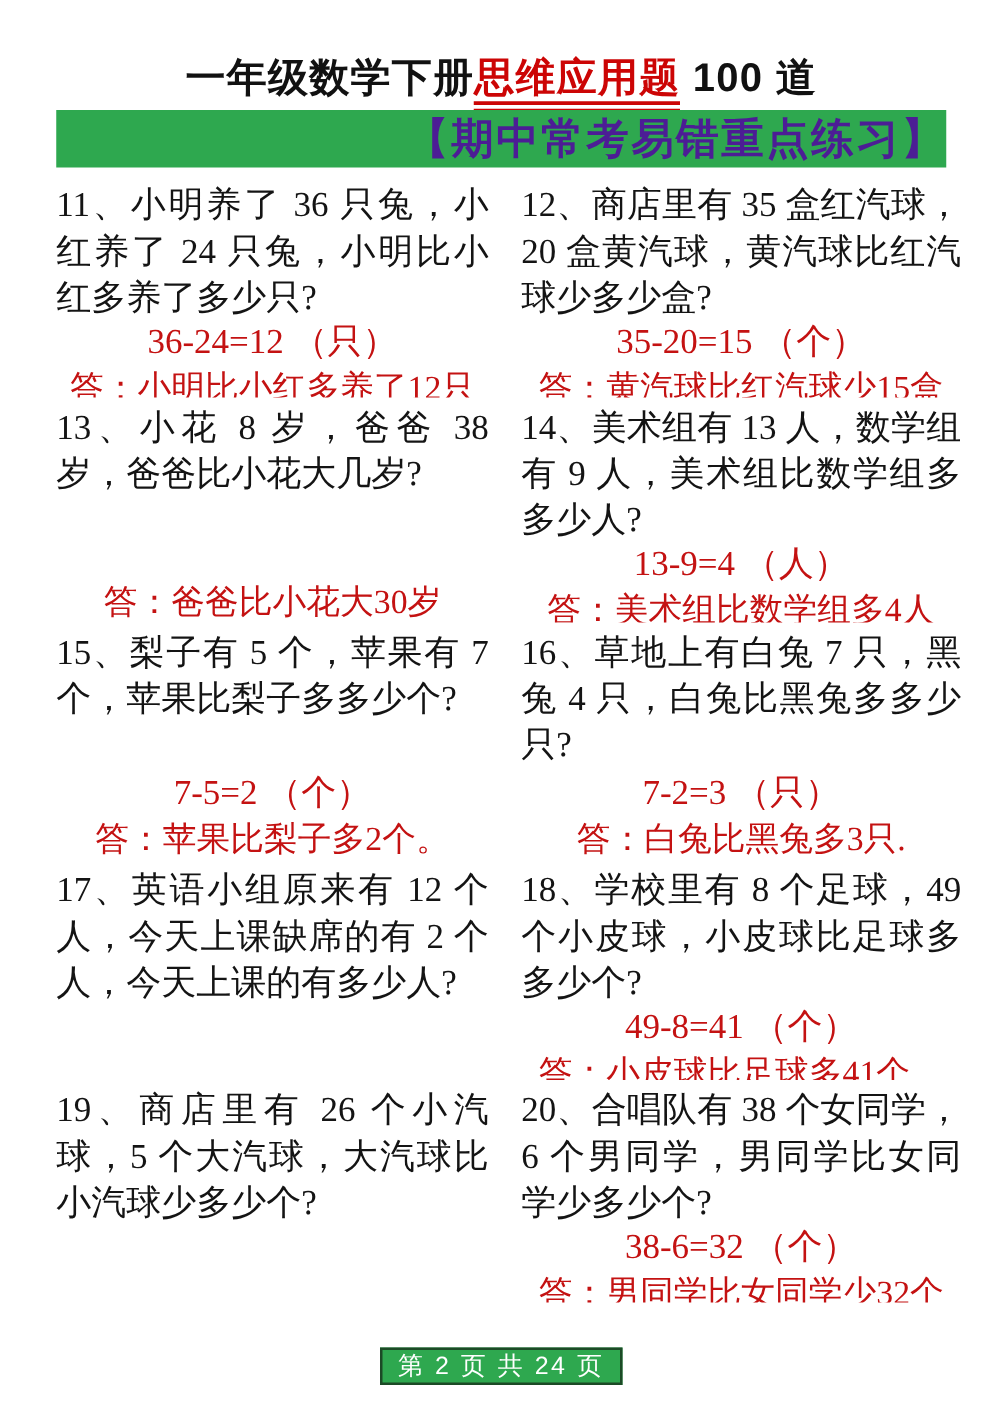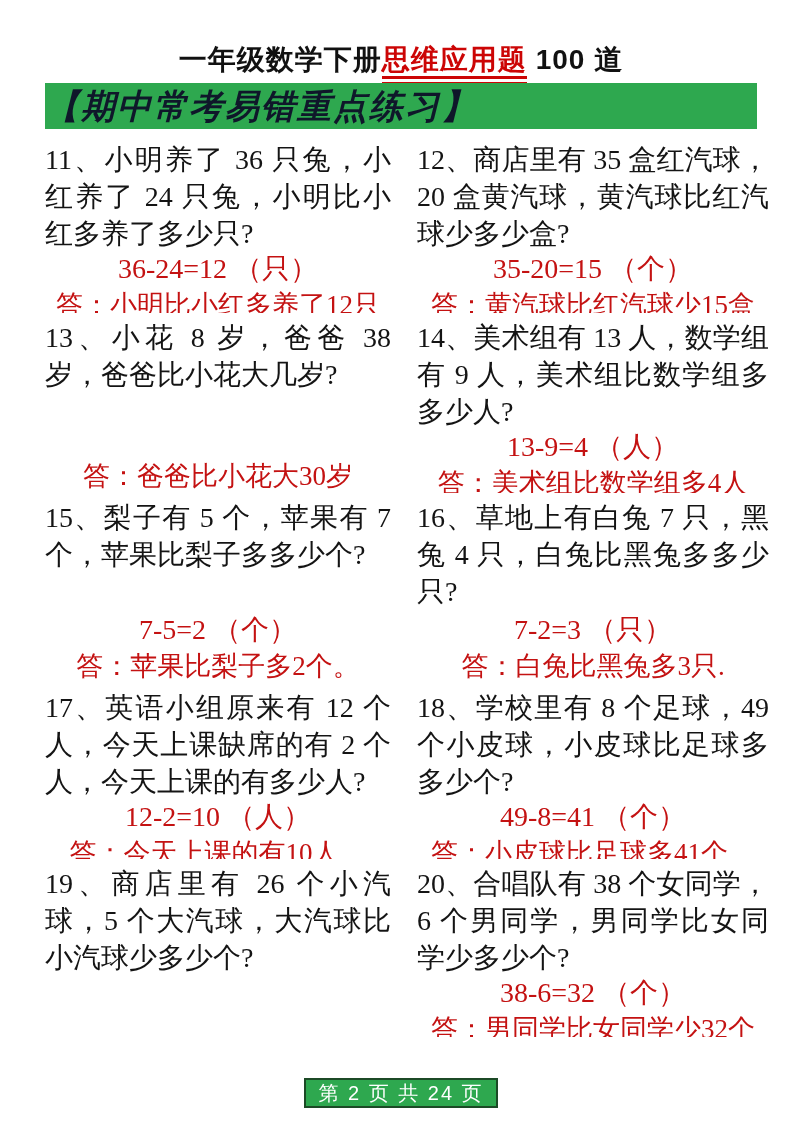--- a/index.html
+++ b/index.html
@@ -15,45 +15,44 @@
     width: 793px;
     height: 1122px;
     padding: 44px 36px 0 45px;
     display: flex;
     flex-direction: column;
   }
   
   .title {
     font-family: "Liberation Sans", "DejaVu Sans", sans-serif;
     font-weight: 700;
-    font-size: 28px;
+    font-size: 32px;
     line-height: 1.15;
     text-align: center;
     white-space: nowrap;
     color: #111111;
     letter-spacing: 1px;
   }
   .title .hl {
     color: #cc0505;
     border-bottom: 9px double #cc0505;
     padding-bottom: 1px;
   }
   
   .banner {
     margin-top: 7px;
     background: #2ea84f;
-    color: #0f172a;
+    color: #4c1d95;
     font-family: "Liberation Sans", "DejaVu Sans", sans-serif;
     font-weight: 700;
     font-size: 34px;
     line-height: 46px;
     height: 46px;
-    text-align: left;
+    text-align: right;
     letter-spacing: 2px;
-    font-style: italic;
   }
   
   .problems {
     margin-top: 6px;
     display: grid;
     grid-template-columns: 346px 352px;
     grid-template-rows: 178px 180px 190px 176px 178px;
     column-gap: 26px;
     flex: 0 0 auto;
   }
@@ -158,24 +157,20 @@
     <div class="problem">
       <div class="question">16、草地上有白兔 7 只，黑兔 4 只，白兔比黑兔多多少只?</div>
       <div class="solution">
         <div class="equation">7-2=3 （只）</div>
         <div class="answer">答：白兔比黑兔多3只.</div>
       </div>
     </div>
 
     <div class="problem">
       <div class="question">17、英语小组原来有 12 个人，今天上课缺席的有 2 个人，今天上课的有多少人?</div>
-      <div class="solution">
-        <div class="equation">12-2=10 （人）</div>
-        <div class="answer">答：今天上课的有10人。</div>
-      </div>
     </div>
 
     <div class="problem">
       <div class="question">18、学校里有 8 个足球，49 个小皮球，小皮球比足球多多少个?</div>
       <div class="solution">
         <div class="equation">49-8=41 （个）</div>
         <div class="answer">答：小皮球比足球多41个。</div>
       </div>
     </div>
 

